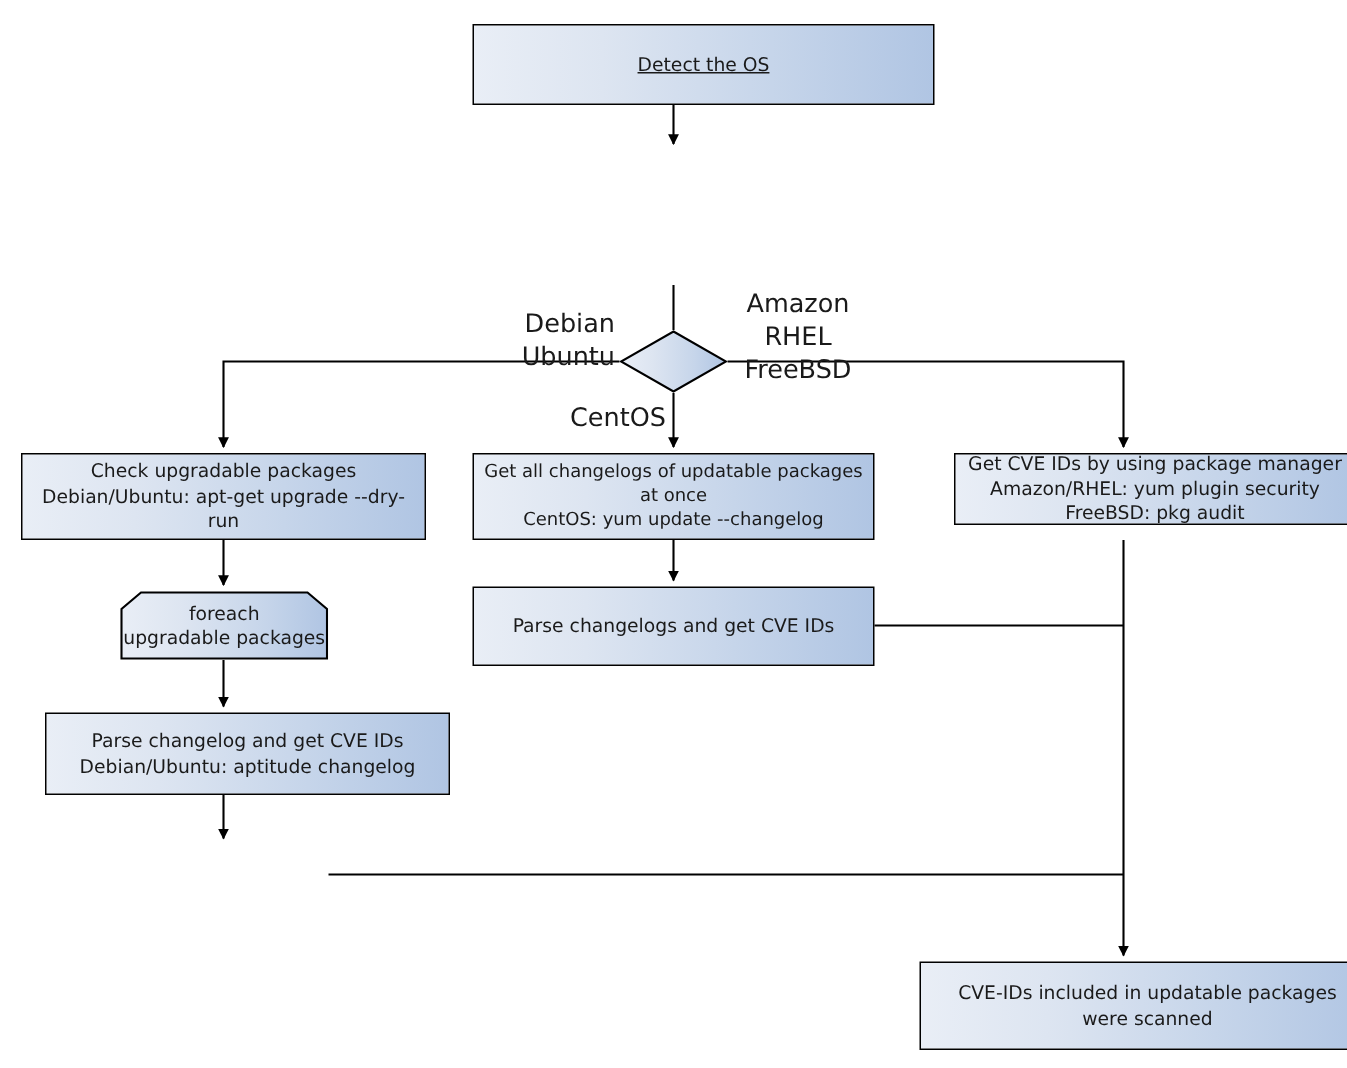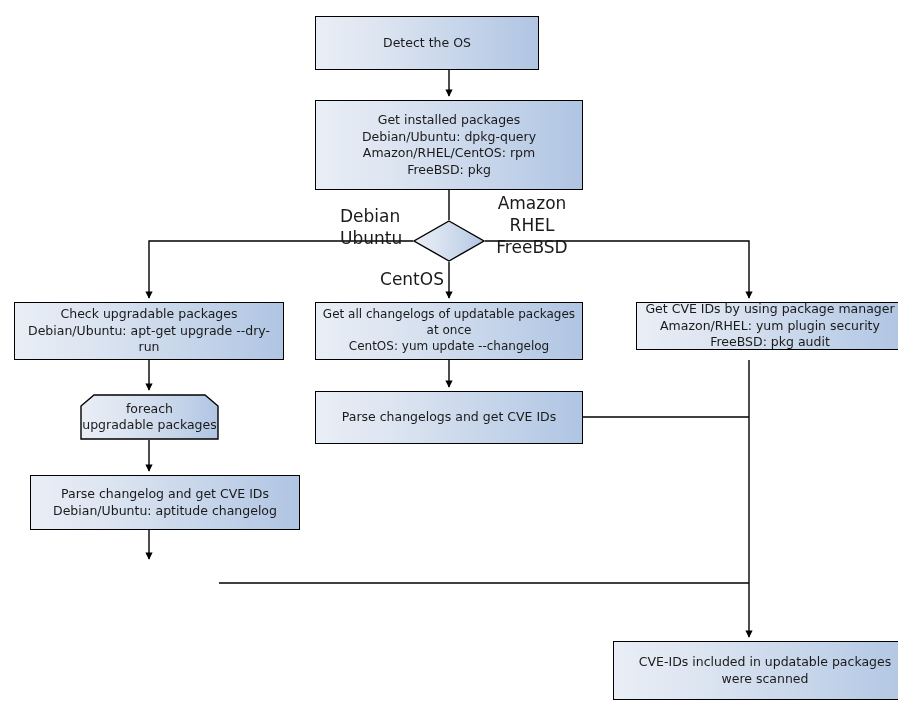--- a/index.html
+++ b/index.html
@@ -71,21 +71,21 @@
   }
   .edge-label {
     position: absolute;
     font-size: 17px;
     line-height: 1.3;
     color: #1a1a1a;
     white-space: pre-line;
     text-align: center;
   }
   .el-right { text-align: center; }
-  .el-left  { text-align: left; }
+  .el-left  { text-align: right; }
 </style>
 </head>
 <body>
 
 <div id="canvas">
 
   <svg id="edges" viewBox="0 0 898 712" width="898" height="712" xmlns="http://www.w3.org/2000/svg">
     <defs>
       <marker id="arrow" viewBox="0 0 10 10" refX="9" refY="5" markerWidth="5.2" markerHeight="5.2" orient="auto-start-reverse">
         <path d="M 0 0 L 10 5 L 0 10 z" fill="#000000"></path>
@@ -110,30 +110,24 @@
       <line x1="219" y1="583" x2="749" y2="583"></line>
 
       <line x1="449" y1="360" x2="449" y2="387" marker-end="url(#arrow)"></line>
 
       <line x1="583" y1="417" x2="749" y2="417"></line>
 
       <line x1="749" y1="360" x2="749" y2="637" marker-end="url(#arrow)"></line>
     </g>
   </svg>
 
-  <div class="node shape-process" style="left:315px; top:16px; width:224px; height:54px;">
+  <div class="node shape-process" style="left:315px; top:16px; width:308px; height:54px;text-decoration:underline;">
     <span>Detect the OS</span>
   </div>
 
-  <div class="node shape-process" style="left:315px; top:100px; width:268px; height:90px;">
-    <span>Get installed packages
-Debian/Ubuntu: dpkg-query
-Amazon/RHEL/CentOS: rpm
-FreeBSD: pkg</span>
-  </div>
 
   <div class="node shape-diamond" style="left:413px; top:220px; width:72px; height:42px;">
     <svg class="poly-wrap" viewBox="0 0 72 42" preserveAspectRatio="none" xmlns="http://www.w3.org/2000/svg">
       <defs>
         <linearGradient id="gdiamond" x1="0" y1="0" x2="1" y2="0">
           <stop offset="0%" stop-color="#e9eef6"></stop>
           <stop offset="30%" stop-color="#dde5f1"></stop>
           <stop offset="70%" stop-color="#c6d5ea"></stop>
           <stop offset="100%" stop-color="#b0c5e3"></stop>
         </linearGradient>

